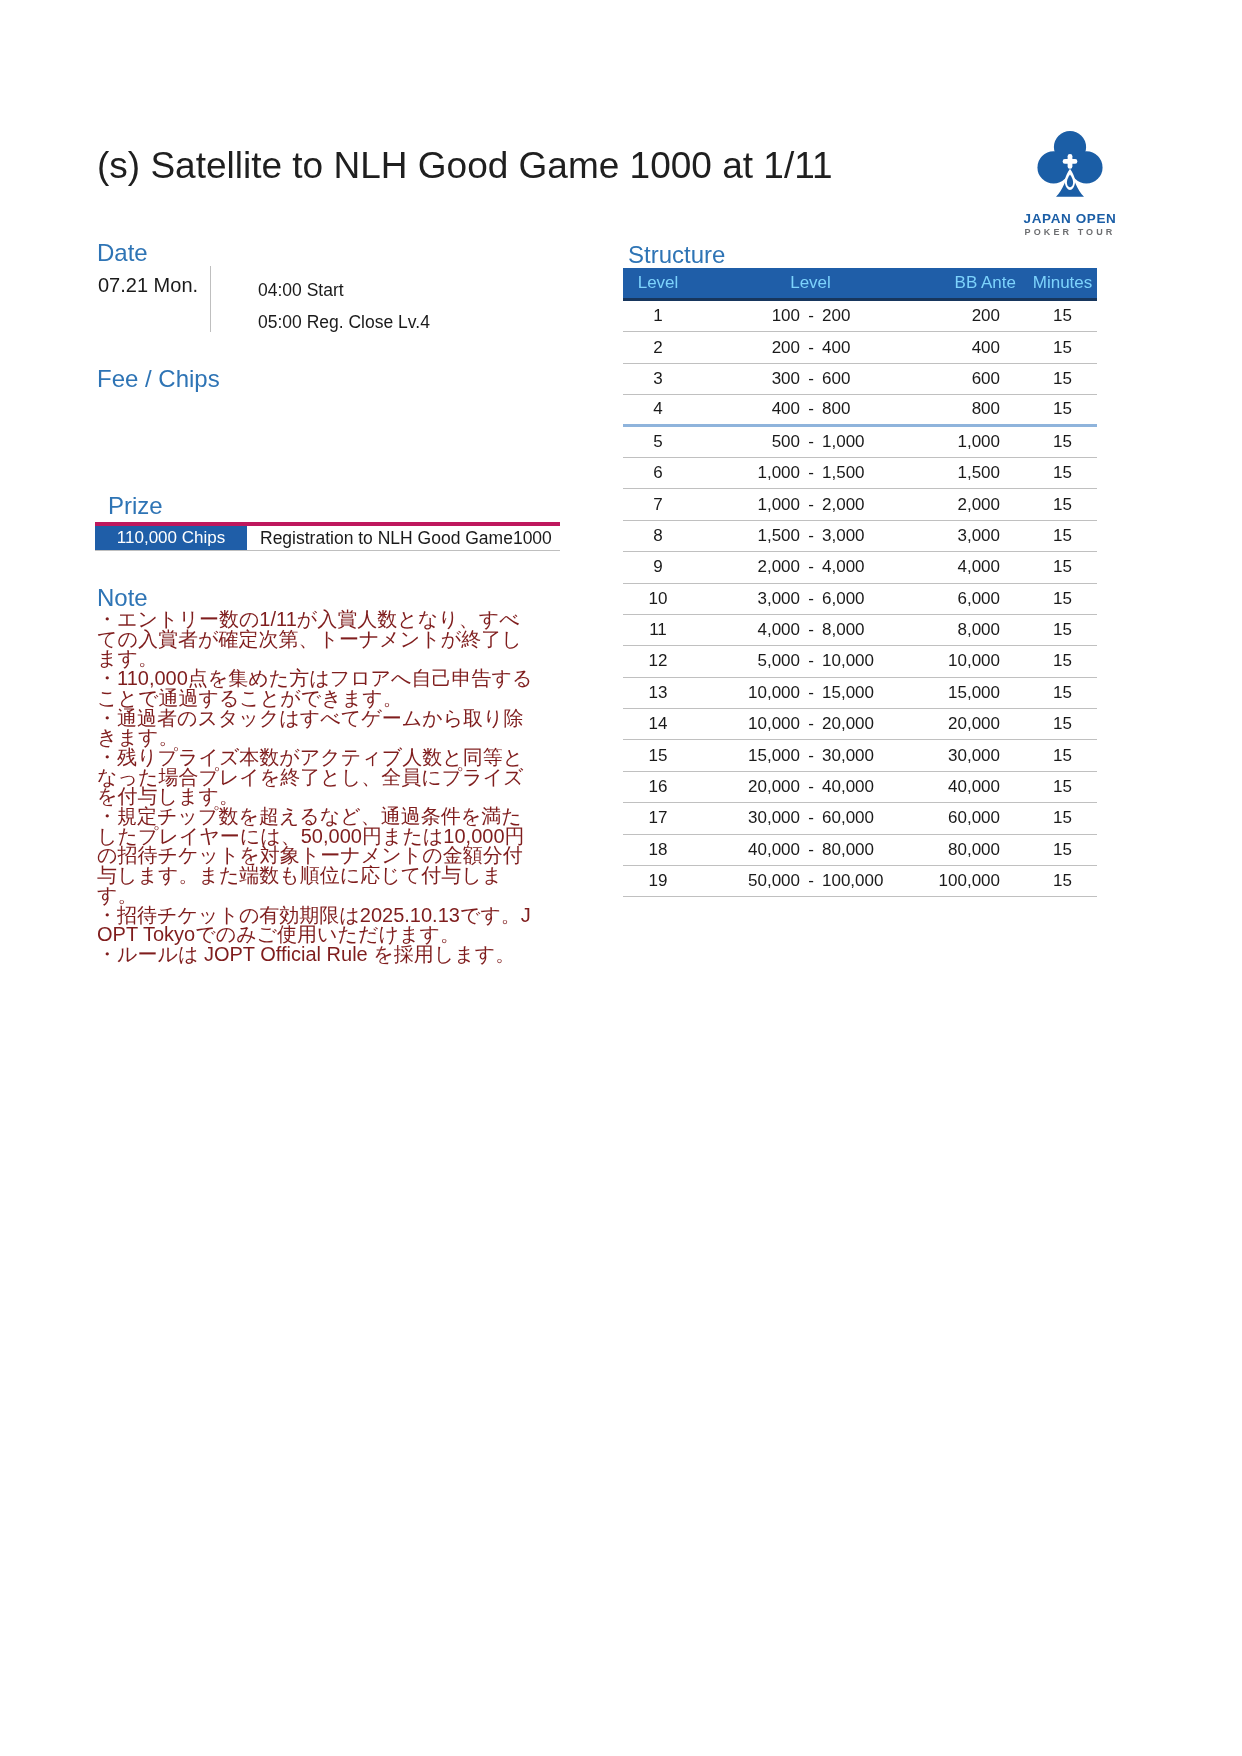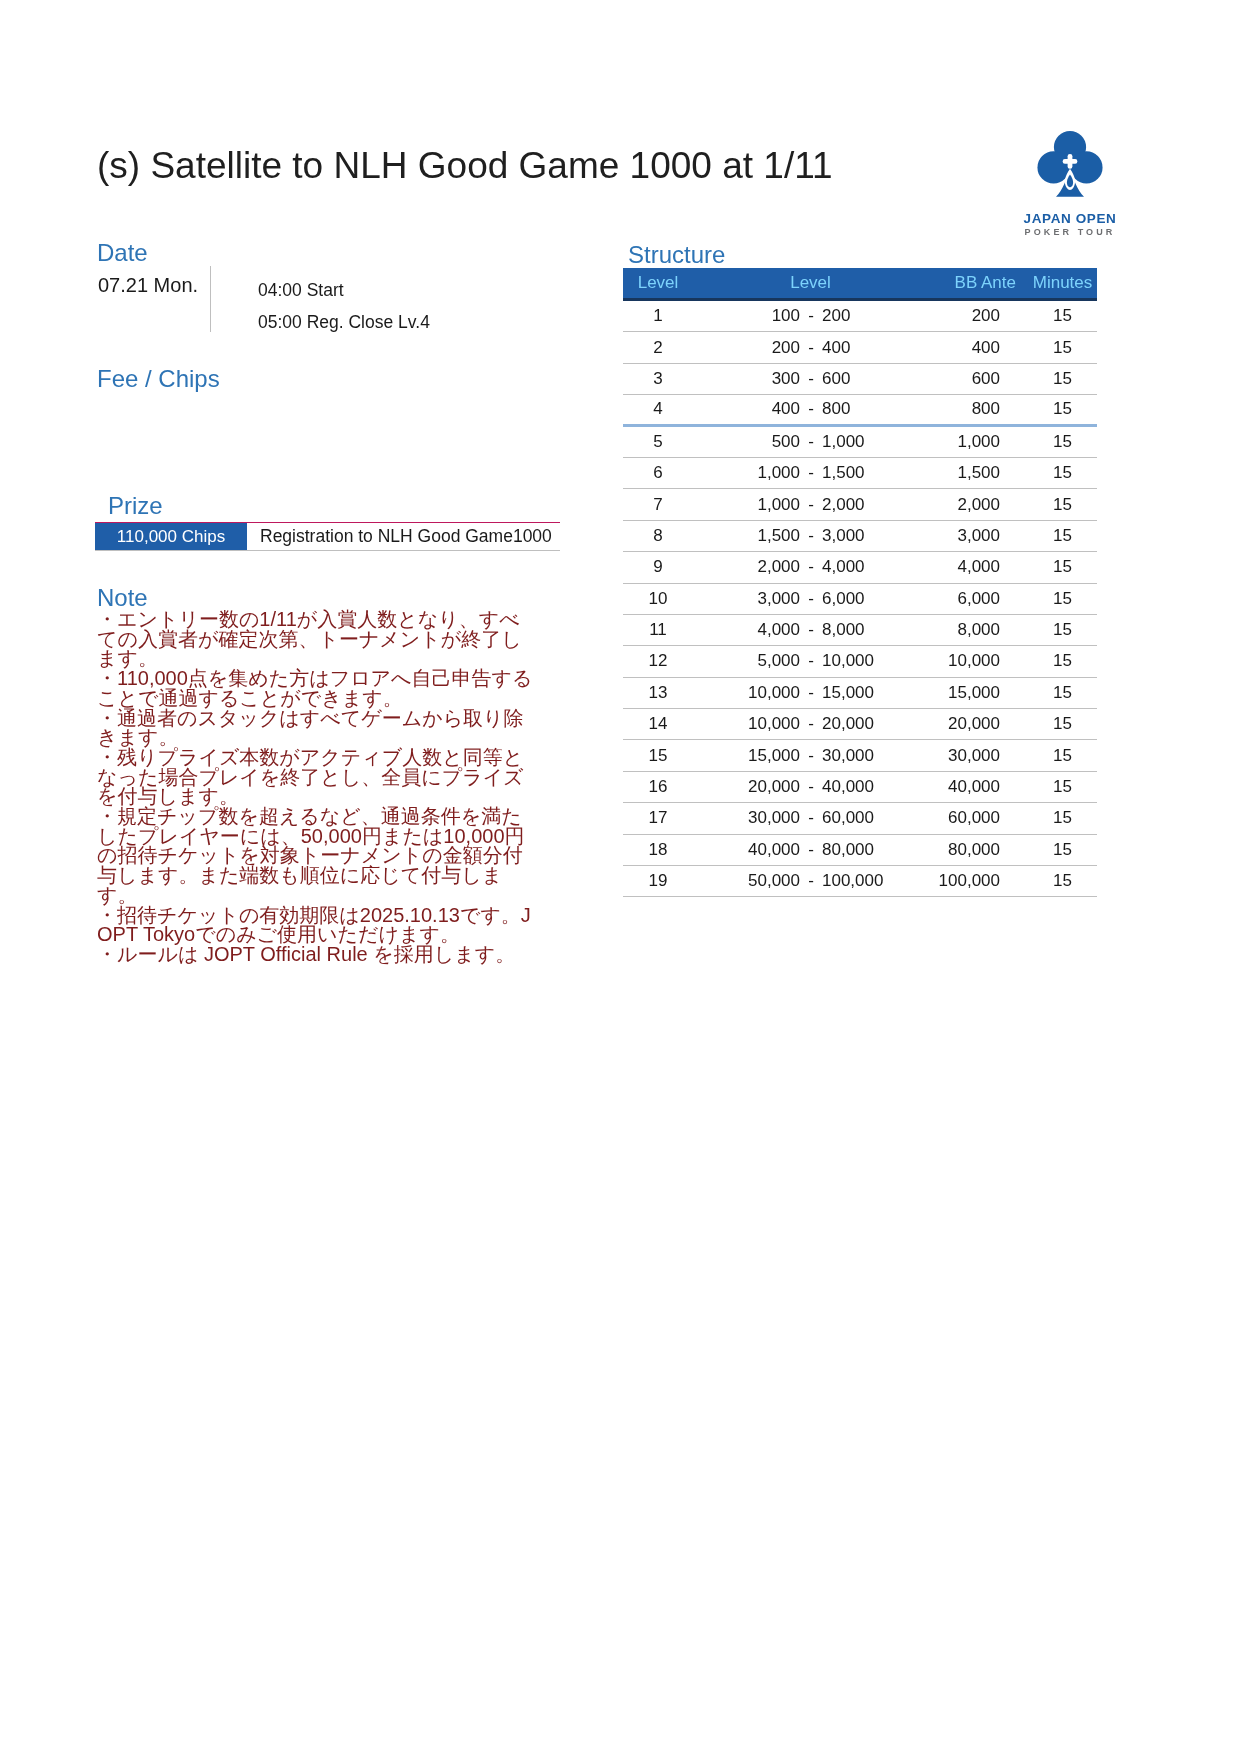--- a/index.html
+++ b/index.html
@@ -29,21 +29,21 @@
 
   
   #fee-rows{position:absolute;left:98px;top:400px;}
   .kv-row{display:flex;height:32px;align-items:center;}
   .kv-label{width:124px;font-size:17.5px;}
   .kv-value{font-size:17.5px;}
 
   
   #prize-rows{position:absolute;left:95px;top:522px;width:465px;}
   .prize-row{display:flex;align-items:stretch;height:29px;box-sizing:border-box;
-             border-top:1px solid #be185d;border-bottom:1px solid #BFBFBF;}
+             border-top:4px solid #be185d;border-bottom:1px solid #BFBFBF;}
   .prize-amount{width:152px;background:#1F5EA8;color:#fff;font-size:17px;
                 display:flex;align-items:center;justify-content:center;}
   .prize-desc{display:flex;align-items:center;padding-left:13px;font-size:17.5px;}
 
   
   #note-text{position:absolute;left:97px;top:610px;width:443px;font-size:20px;
              line-height:19.7px;color:#7f1d1d;}
   .note-item{white-space:normal;word-break:break-all;}
 
   

